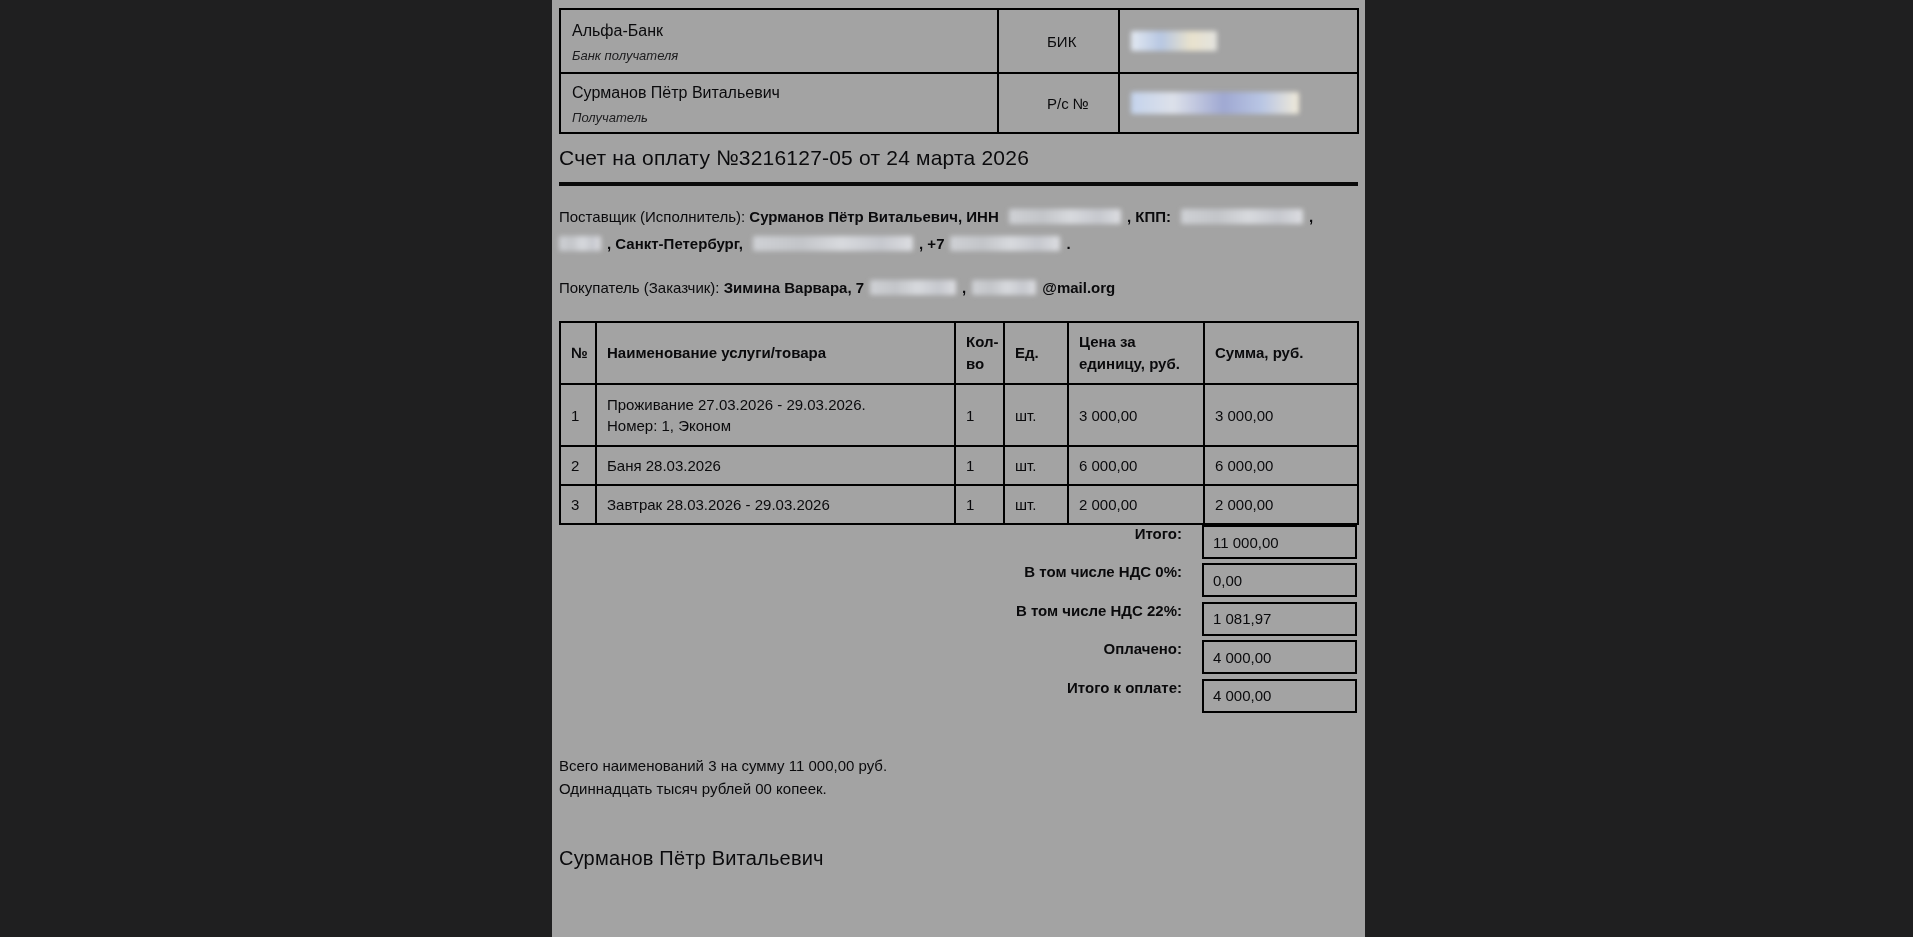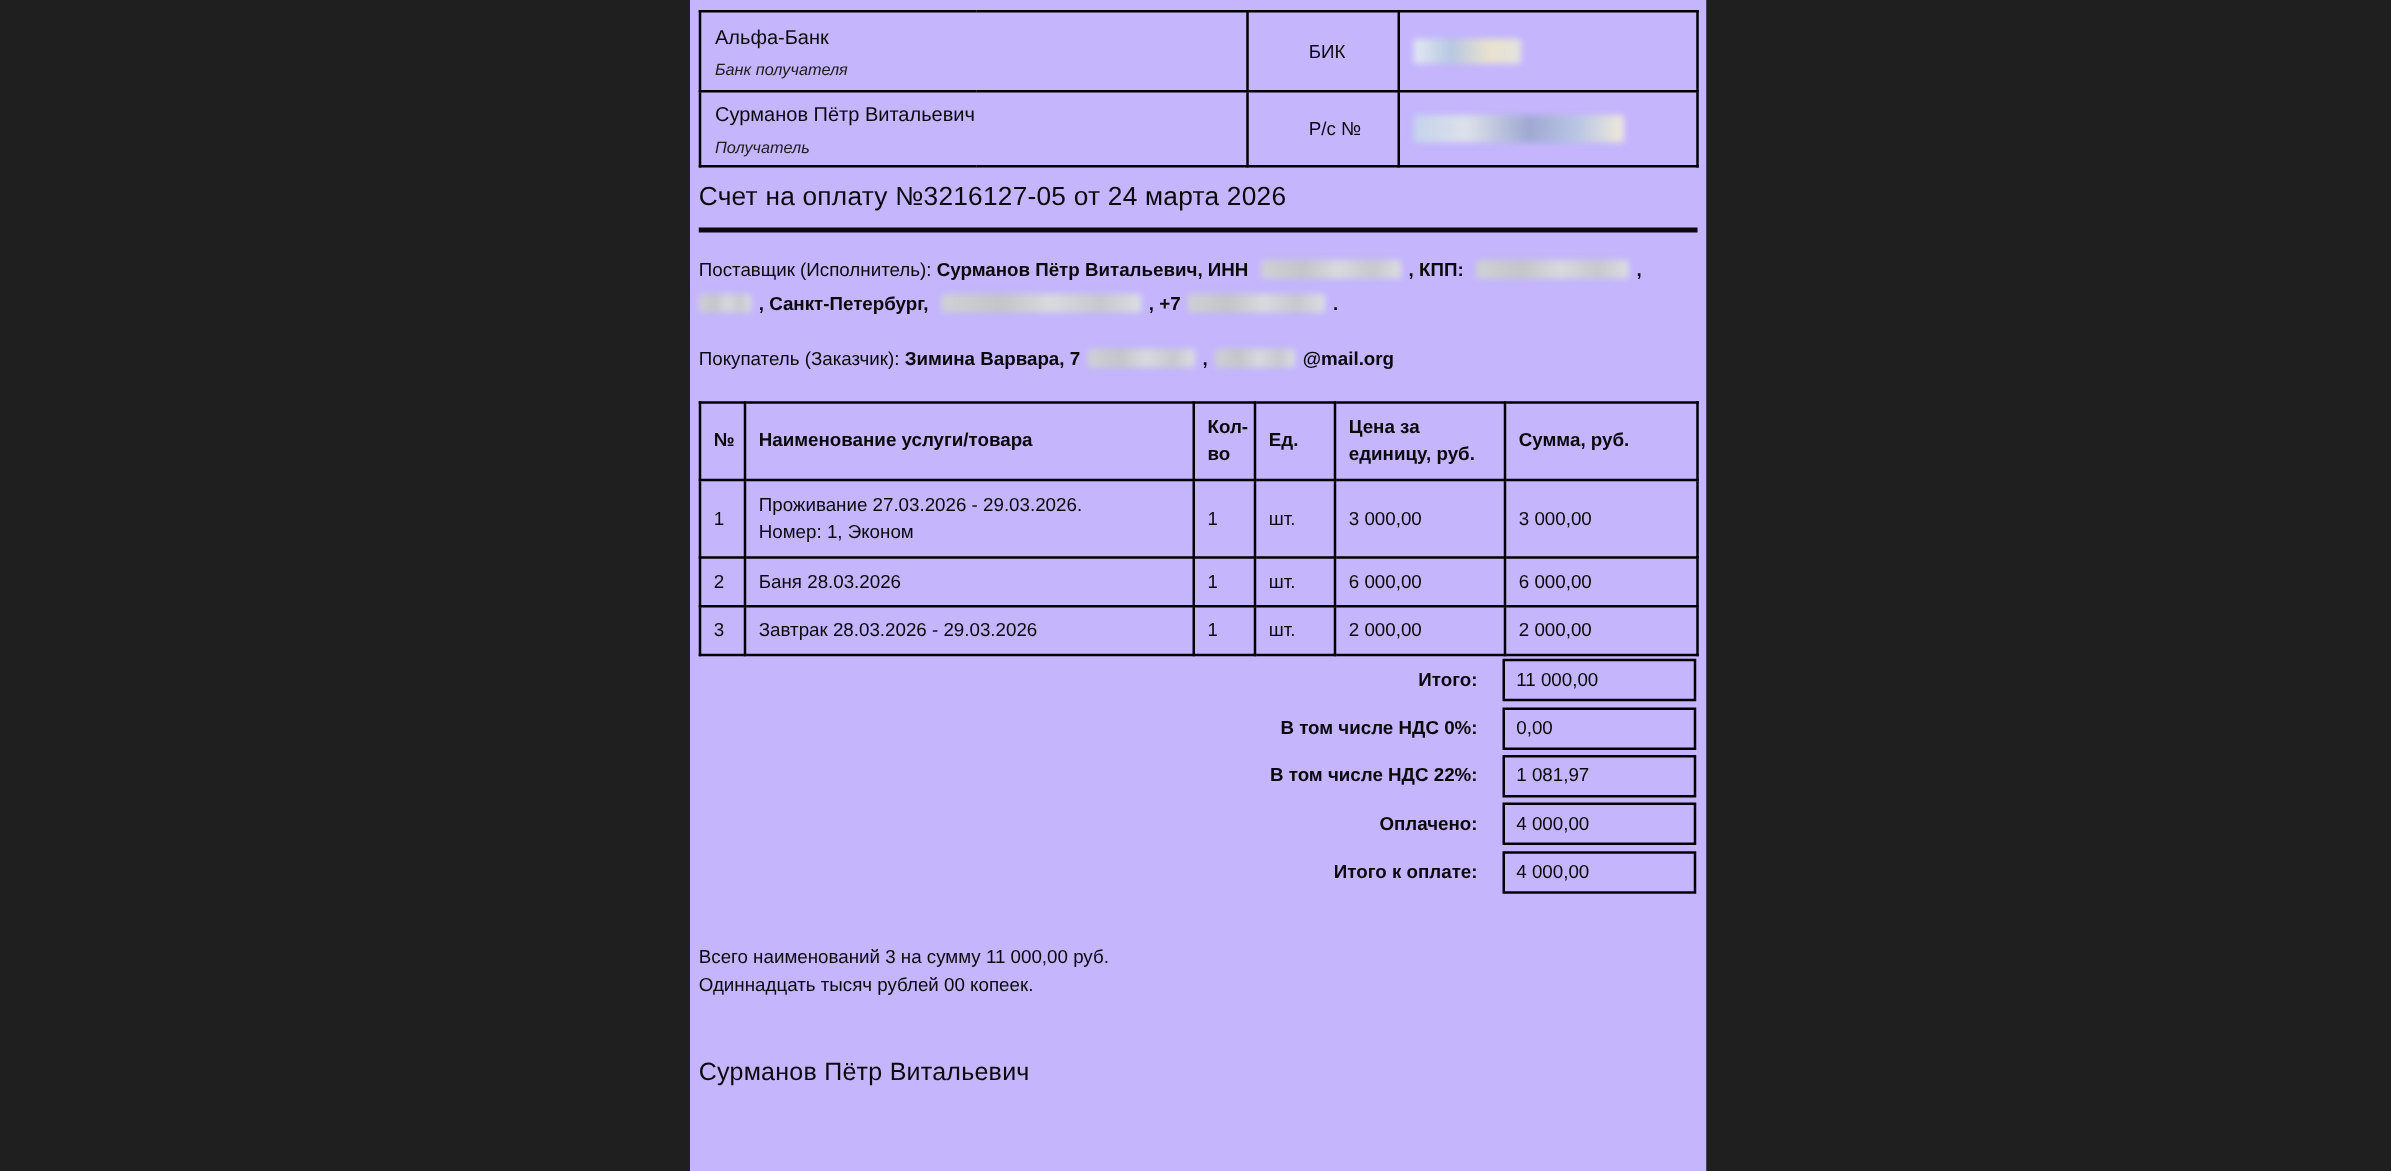--- a/index.html
+++ b/index.html
@@ -8,21 +8,21 @@
     width:1913px;height:937px;
     background:#1f1f20;
     overflow:hidden;
     font-family:"Liberation Sans","DejaVu Sans",sans-serif;
     color:#0a0a0c;
   }
   .paper{
     position:absolute;
     left:552px;top:0;
     width:813px;height:937px;
-    background:#c4b5fd;
+    background:#a3a3a3;
     box-sizing:border-box;
     padding:8px 7px 0 7px;
   }
   
   table.bank{
     border-collapse:collapse;
     table-layout:fixed;
     width:798px;
   }
   table.bank td{
@@ -75,21 +75,21 @@
     font-size:15px;
     box-sizing:border-box;
   }
   table.items th{font-weight:700;line-height:22px;height:60px;}
   table.items td{line-height:21px;}
   table.items tr.ir1{height:62px;}
   table.items tr.ir2, table.items tr.ir3{height:38px;}
   .prewrap{white-space:pre-line;}
   
   .totals{width:798px;}
-  .t-row{display:flex;justify-content:flex-end;align-items:center;height:38.4px;}
+  .t-row{display:flex;justify-content:flex-end;align-items:flex-start;height:38.4px;}
   .t-label{font-size:15px;font-weight:700;white-space:nowrap;}
   .t-box{
     width:155px;height:34px;
     box-sizing:border-box;
     border:2px solid #000;
     margin-left:20px;
     display:flex;align-items:center;
     padding-left:9px;
     font-size:15px;
   }

